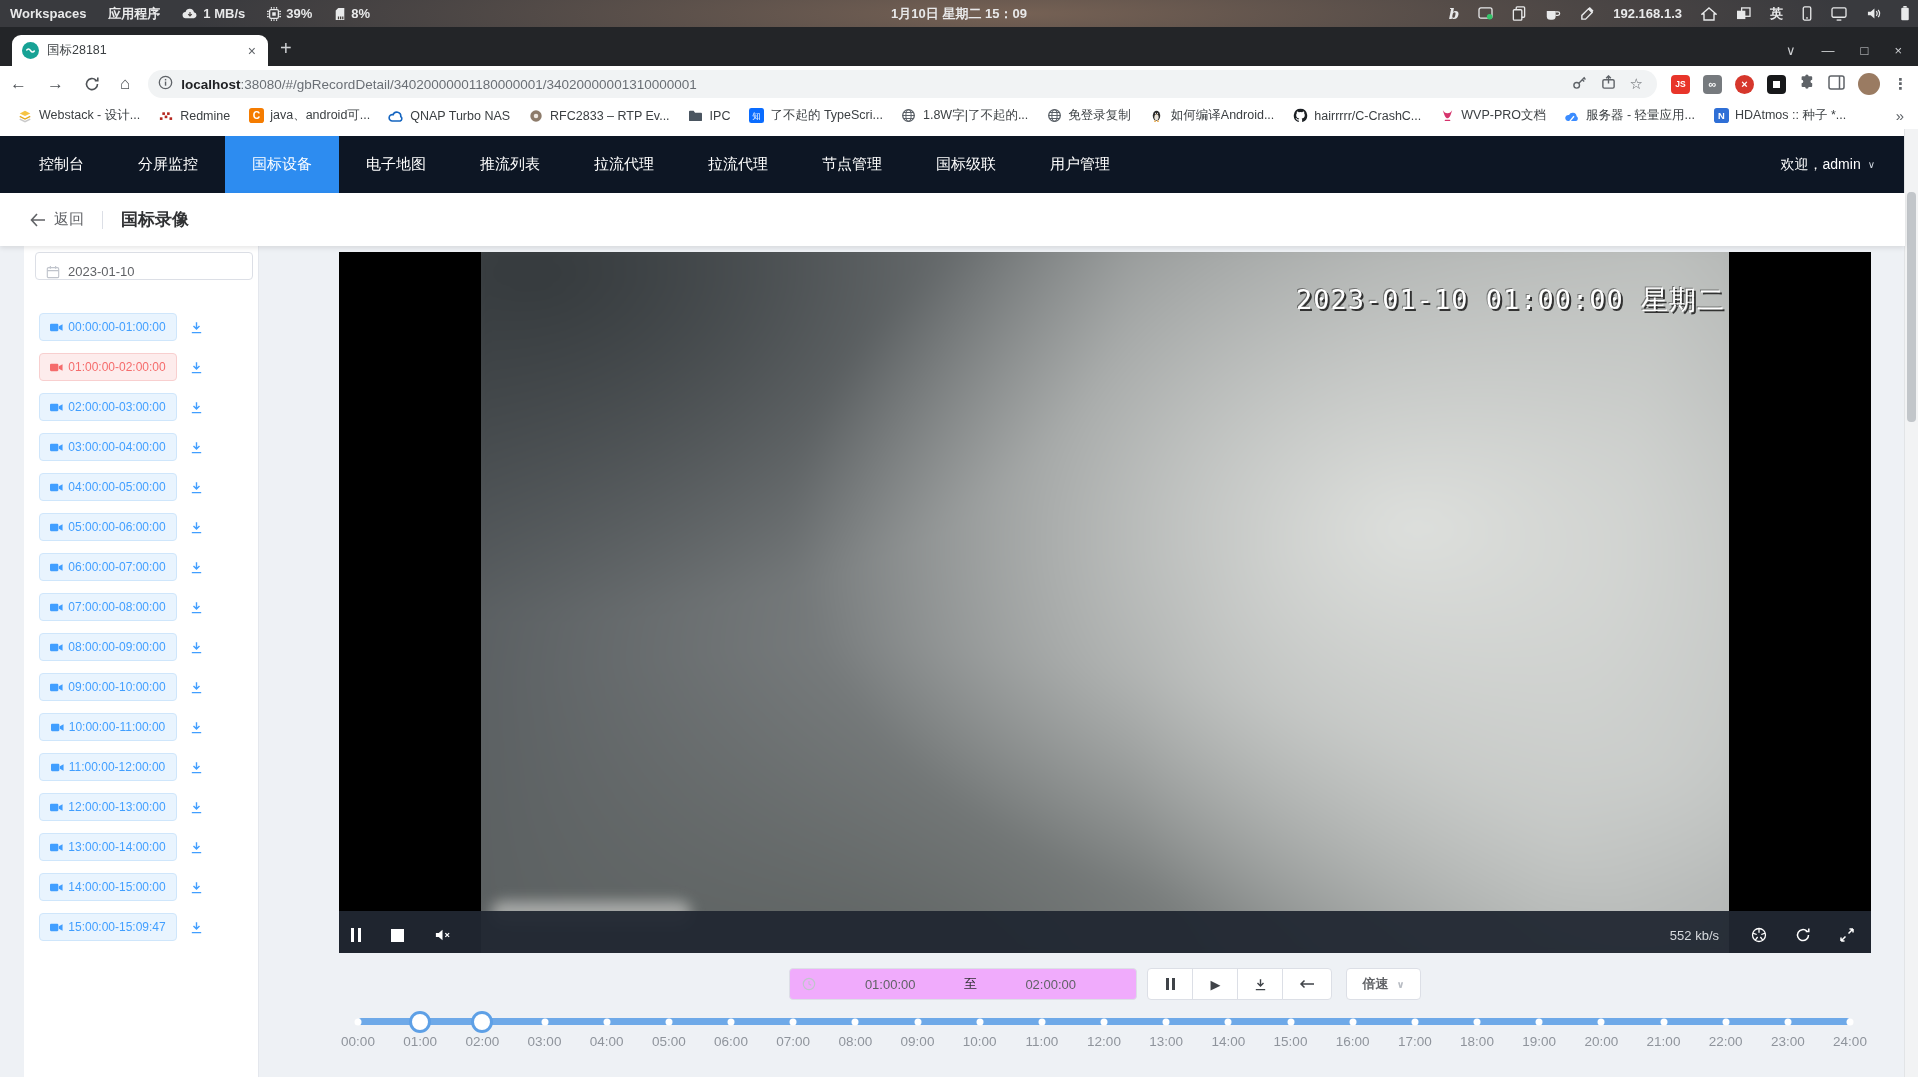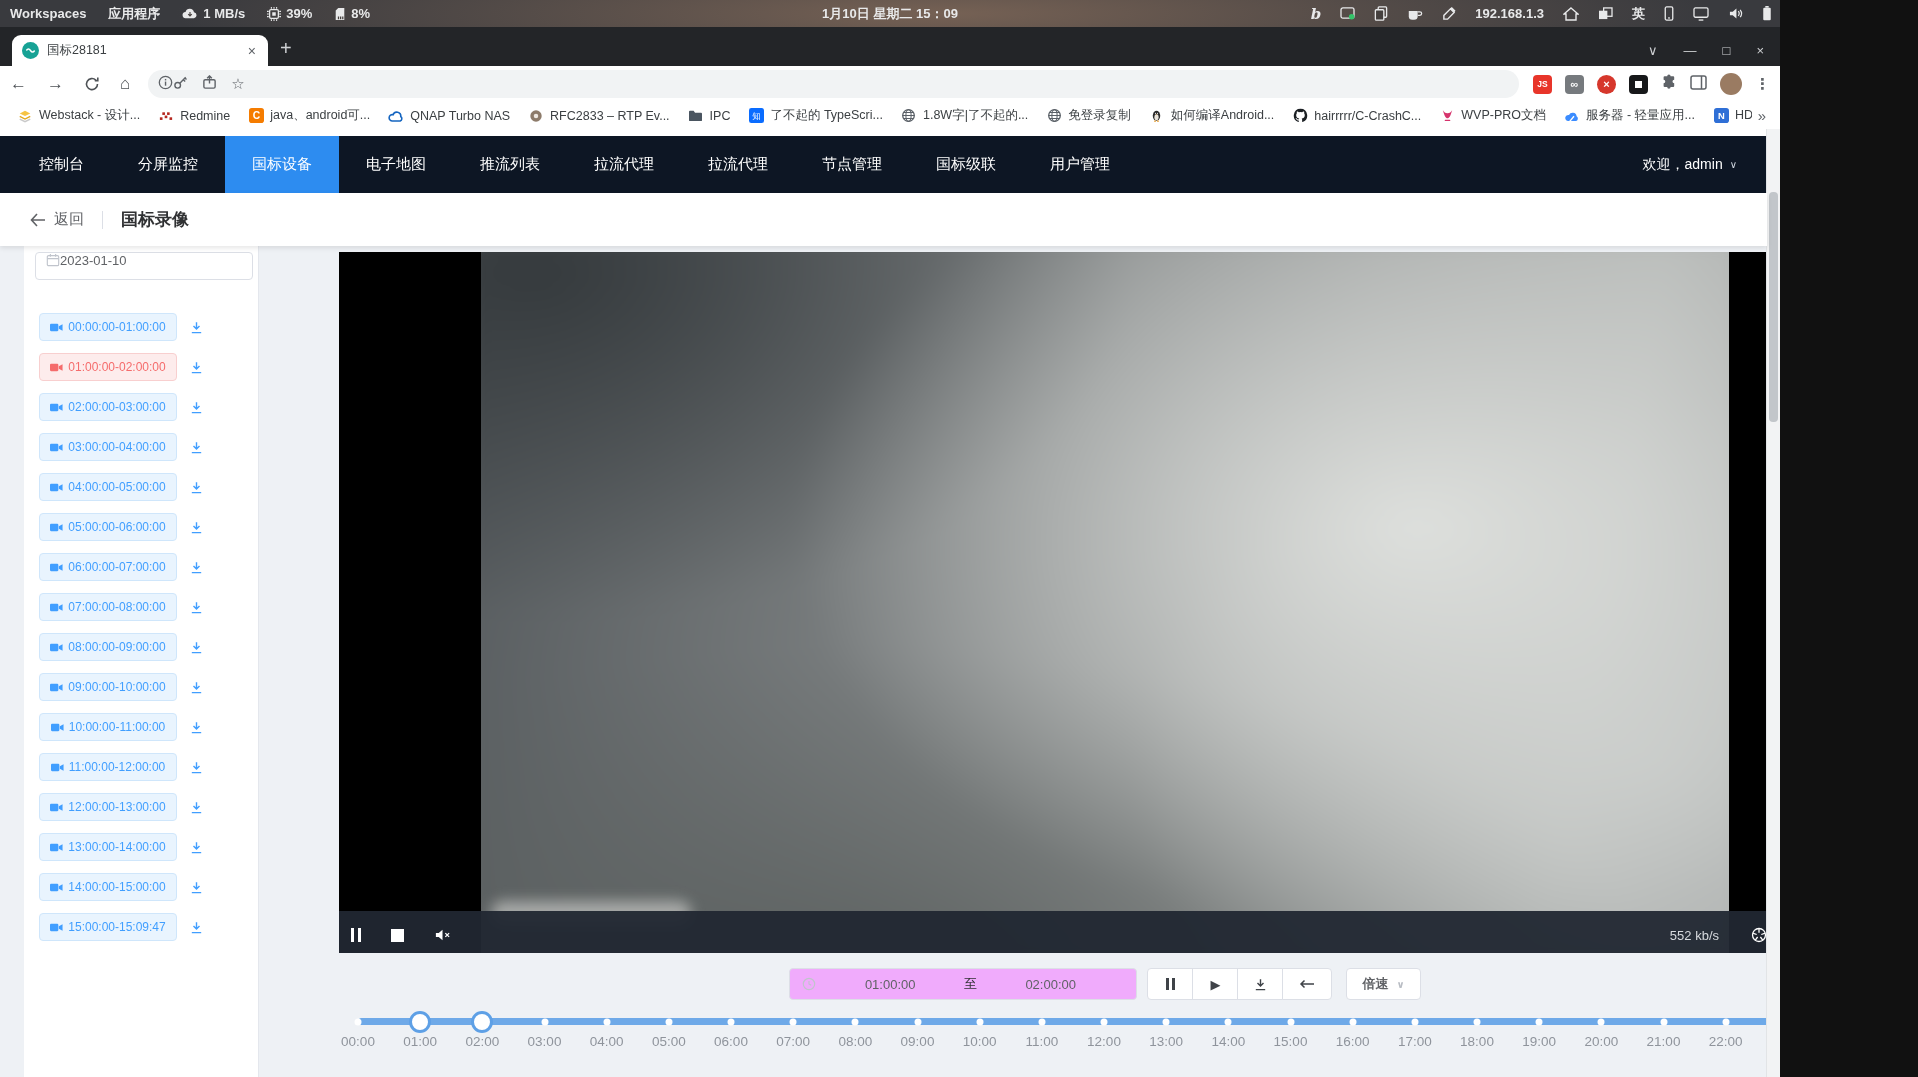--- a/index.html
+++ b/index.html
@@ -1,16 +1,16 @@
 <!DOCTYPE html>
 <html><head>
 <meta charset="utf-8">
 <style>
   html,body{margin:0;padding:0;background:#111;}
-  .screen{position:relative;width:1780px;height:1077px;overflow:hidden;
+  .screen{position:relative;width:1918px;height:1077px;overflow:hidden;
     font-family:"Liberation Sans","DejaVu Sans",sans-serif;background:#eef0f4;}
 
   
   .sysbar{position:absolute;top:0;left:0;right:0;height:27px;display:flex;align-items:center;
     color:#e8e9ea;font-size:13px;font-weight:600;
     background:radial-gradient(60% 400% at 53% 50%,rgba(128,104,88,.85),rgba(56,57,60,0) 72%),#393a3e;}
   .sys-left,.sys-right{display:flex;align-items:center;gap:22px;}
   .sys-left{padding-left:10px;}
   .sys-center{position:absolute;left:0;right:0;text-align:center;pointer-events:none;}
   .sys-right{margin-left:auto;padding-right:8px;gap:19px;}
@@ -70,21 +70,21 @@
     padding-left:30px;box-shadow:0 2px 5px rgba(0,0,0,.10);z-index:4;}
   .back-group{display:flex;align-items:center;gap:8px;color:#606266;font-size:15px;}
   .hdr-div{width:1px;height:18px;background:#dcdfe6;margin:0 18px;}
   .page-title{font-size:17px;font-weight:700;color:#303133;}
 
   .content{position:absolute;top:117px;left:0;right:13px;bottom:0;background:#eef1f5;}
 
   
   .sidebar{position:absolute;left:24px;top:0;bottom:0;width:234px;background:#fff;border-right:1px solid #e4e7ed;}
   .datebox{margin:6px 0 0 11px;width:218px;height:28px;border:1px solid #dcdfe6;border-radius:4px;background:#fff;
-    display:flex;align-items:flex-start;padding:0 10px;box-sizing:border-box;}
+    display:flex;align-items:flex-end;gap:8px;padding:0 10px;box-sizing:border-box;}
   .datebox span{font-size:13px;color:#606266;}
   .seglist{margin-top:33px;}
   .seg-row{display:flex;align-items:center;height:28px;margin:0 0 12px 15px;}
   .seg{width:138px;height:28px;box-sizing:border-box;border-radius:4px;display:flex;align-items:center;justify-content:center;gap:5px;
     background:#e9f4fe;border:1px solid #cfe6fb;color:#409eff;font-size:12px;cursor:pointer;padding:0;font-family:inherit;}
   .seg.active{background:#fdecec;border-color:#f8cfcf;color:#f56c6c;}
   .seg-cam{display:flex;}
   .seg-dl{margin-left:9px;width:20px;height:20px;background:none;border:none;display:flex;align-items:center;justify-content:center;cursor:pointer;padding:0;}
 
   
@@ -272,20 +272,21 @@
           <path d="M13.8 1.6v3h-3"></path>
         </svg>
       </span>
     <span class="navbtn">⌂</span>
     <div class="omnibox">
       <span><svg width="15" height="15" viewBox="0 0 16 16">
             <circle cx="8" cy="8" r="6.6" fill="none" stroke="#5f6368" stroke-width="1.4"></circle>
             <rect x="7.3" y="7" width="1.5" height="4.4" fill="#5f6368"></rect>
             <rect x="7.3" y="4.2" width="1.5" height="1.6" fill="#5f6368"></rect>
           </svg></span>
+      <span class="omni-url"><b>localhost</b><span>:38080/#/gbRecordDetail/34020000001180000001/34020000001310000001</span></span>
       <span class="omni-icons">
         <span><svg width="15" height="15" viewBox="0 0 16 16">
               <circle cx="5" cy="11" r="3" fill="none" stroke="#5f6368" stroke-width="1.5"></circle>
               <path d="M7.3 8.7L13.5 2.5M11 5l2 2M12.8 3.2l1.6 1.6" stroke="#5f6368" stroke-width="1.5" fill="none"></path>
             </svg></span>
         <span><svg width="15" height="15" viewBox="0 0 16 16">
               <rect x="2" y="5" width="12" height="9" rx="1.5" fill="none" stroke="#5f6368" stroke-width="1.5"></rect>
               <path d="M8 9V1.5M5.5 3.5L8 1l2.5 2.5" stroke="#5f6368" stroke-width="1.5" fill="none"></path>
             </svg></span>
         <span class="star">☆</span>
@@ -753,20 +754,21 @@
               </button>
             </div>
           </div>
       </div>
 
       <div class="player">
         <div class="video-frame">
           <div class="video-grad"></div>
           <div class="wmark"></div>
         </div>
+        <div class="ts-overlay">2023-01-10 01:00:00 星期二</div>
         <div class="vctrl">
           <div class="vc-left">
             <span class="vbtn pause-ic">
                 <i></i>
                 <i></i>
               </span>
             <span class="vbtn">
                 <span class="stop-ic"></span>
               </span>
             <span class="vbtn">

